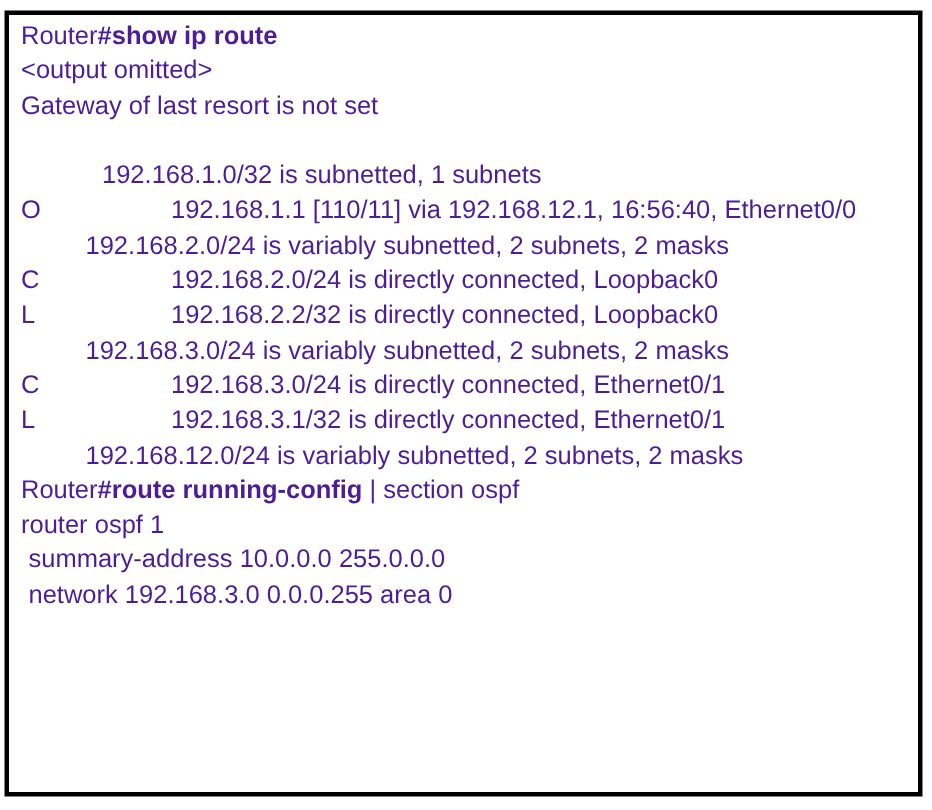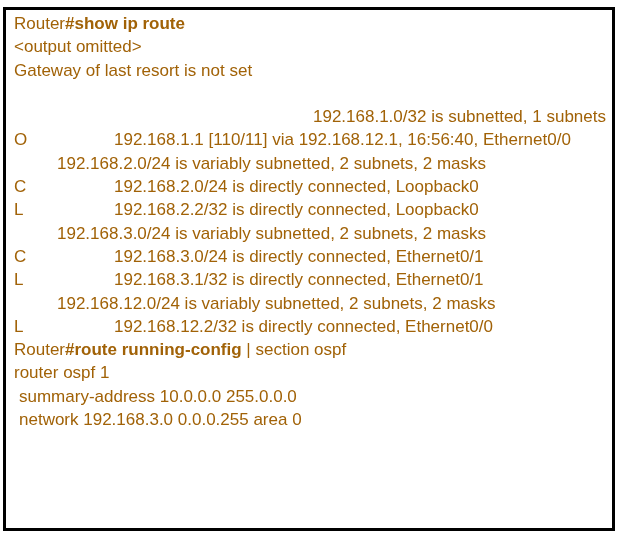--- a/index.html
+++ b/index.html
@@ -23,26 +23,26 @@
     border: 3px solid #000000;
     background: #ffffff;
     padding: 2px 6px 2px 8px;
     overflow: hidden;
   }
   .line {
     height: 23.3px;
     line-height: 23.3px;
     font-size: 17px;
     white-space: pre;
-    color: #a16207;
+    color: #4c1d95;
   }
   .b { font-weight: 700; }
   .rcode { display: inline-block; width: 100px; }
   .i-hdr  { padding-left: 43px; }
-  .i-hdr1 { padding-left: 54px; text-align: right; }
+  .i-hdr1 { padding-left: 54px; }
   .i-cfg  { padding-left: 5px; }
 </style>
 </head>
 <body>
 
 <div class="frame">
 
   <div class="line"><span>Router</span><span class="b">#show ip route</span></div>
 
   <div class="line"><span>&lt;output omitted&gt;</span></div>
@@ -63,21 +63,20 @@
 
   <div class="line i-hdr"><span>192.168.3.0/24 is variably subnetted, 2 subnets, 2 masks</span></div>
 
   <div class="line"><span class="rcode">C</span><span>192.168.3.0/24 is directly connected, Ethernet0/1</span></div>
 
   <div class="line"><span class="rcode">L</span><span>192.168.3.1/32 is directly connected, Ethernet0/1</span></div>
 
   <div class="line i-hdr"><span>192.168.12.0/24 is variably subnetted, 2 subnets, 2 masks</span></div>
 
 
-  <div class="line"><span class="rcode">L</span><span>192.168.12.2/32 is directly connected, Ethernet0/0</span></div>
 
   <div class="line"><span>Router</span><span class="b">#route running-config</span><span> | section ospf</span></div>
 
   <div class="line"><span>router ospf 1</span></div>
 
   <div class="line i-cfg"><span>summary-address 10.0.0.0 255.0.0.0</span></div>
 
 
   <div class="line i-cfg"><span>network 192.168.3.0 0.0.0.255 area 0</span></div>
 

